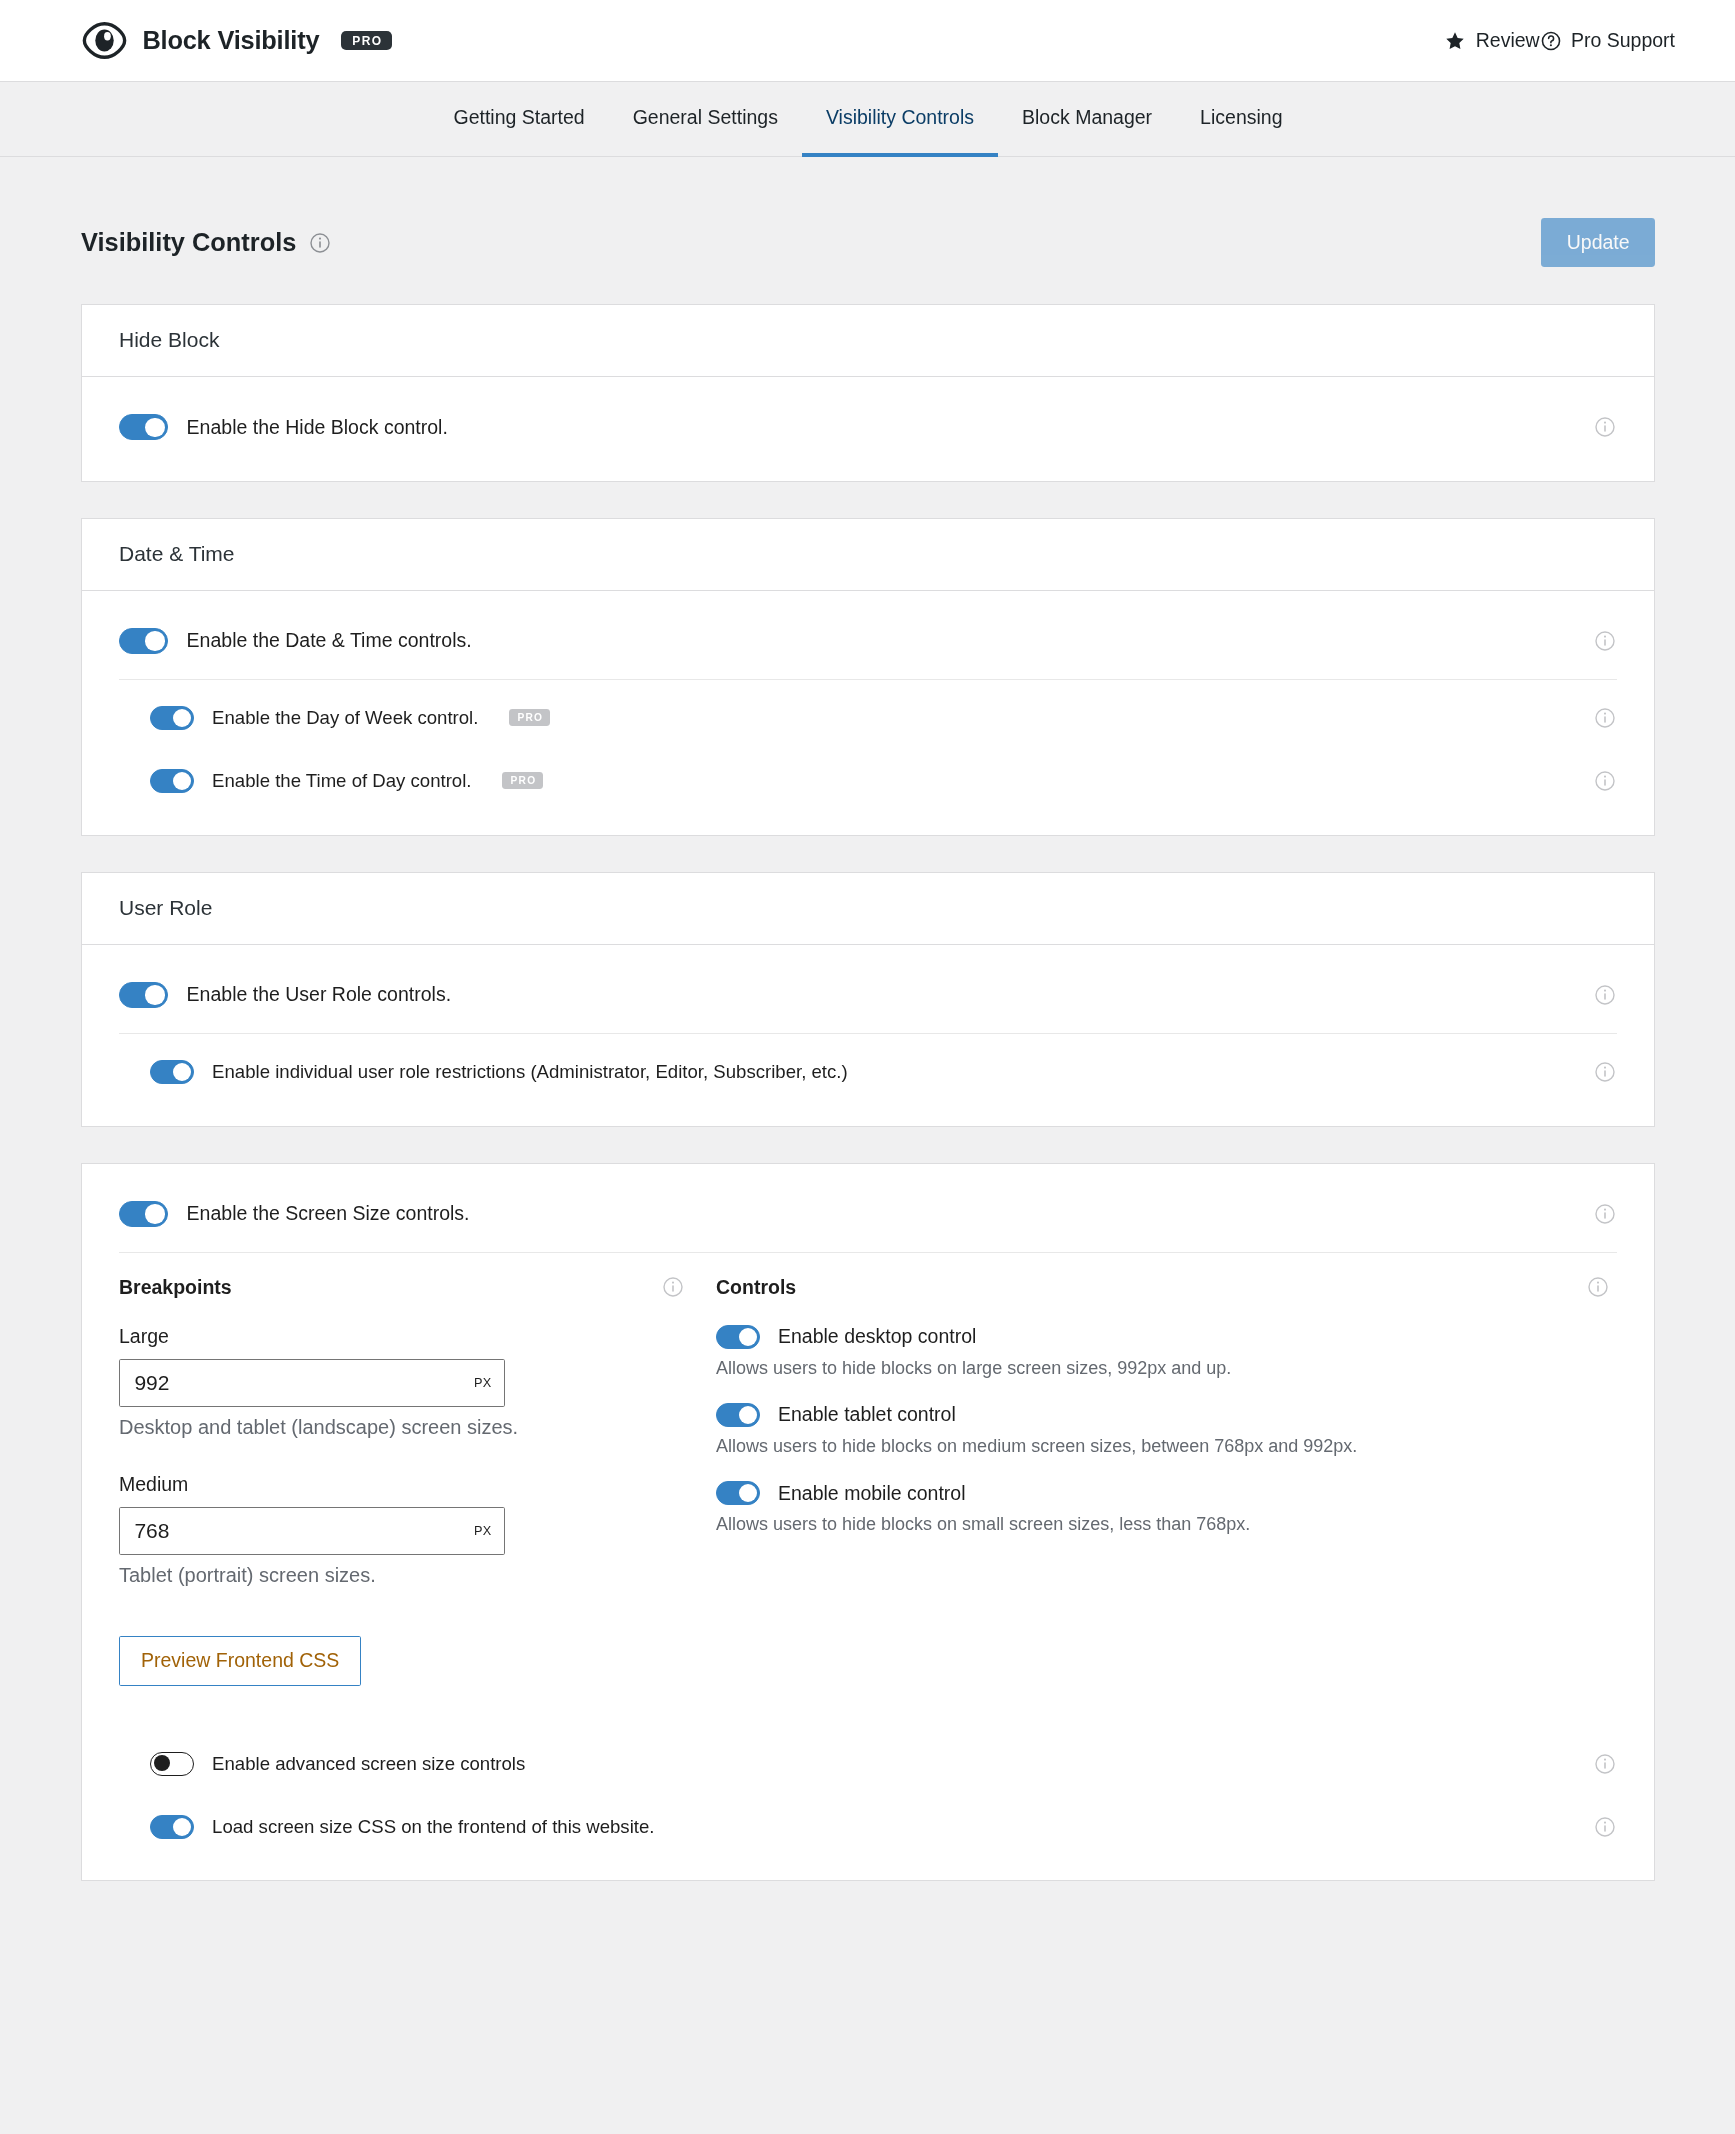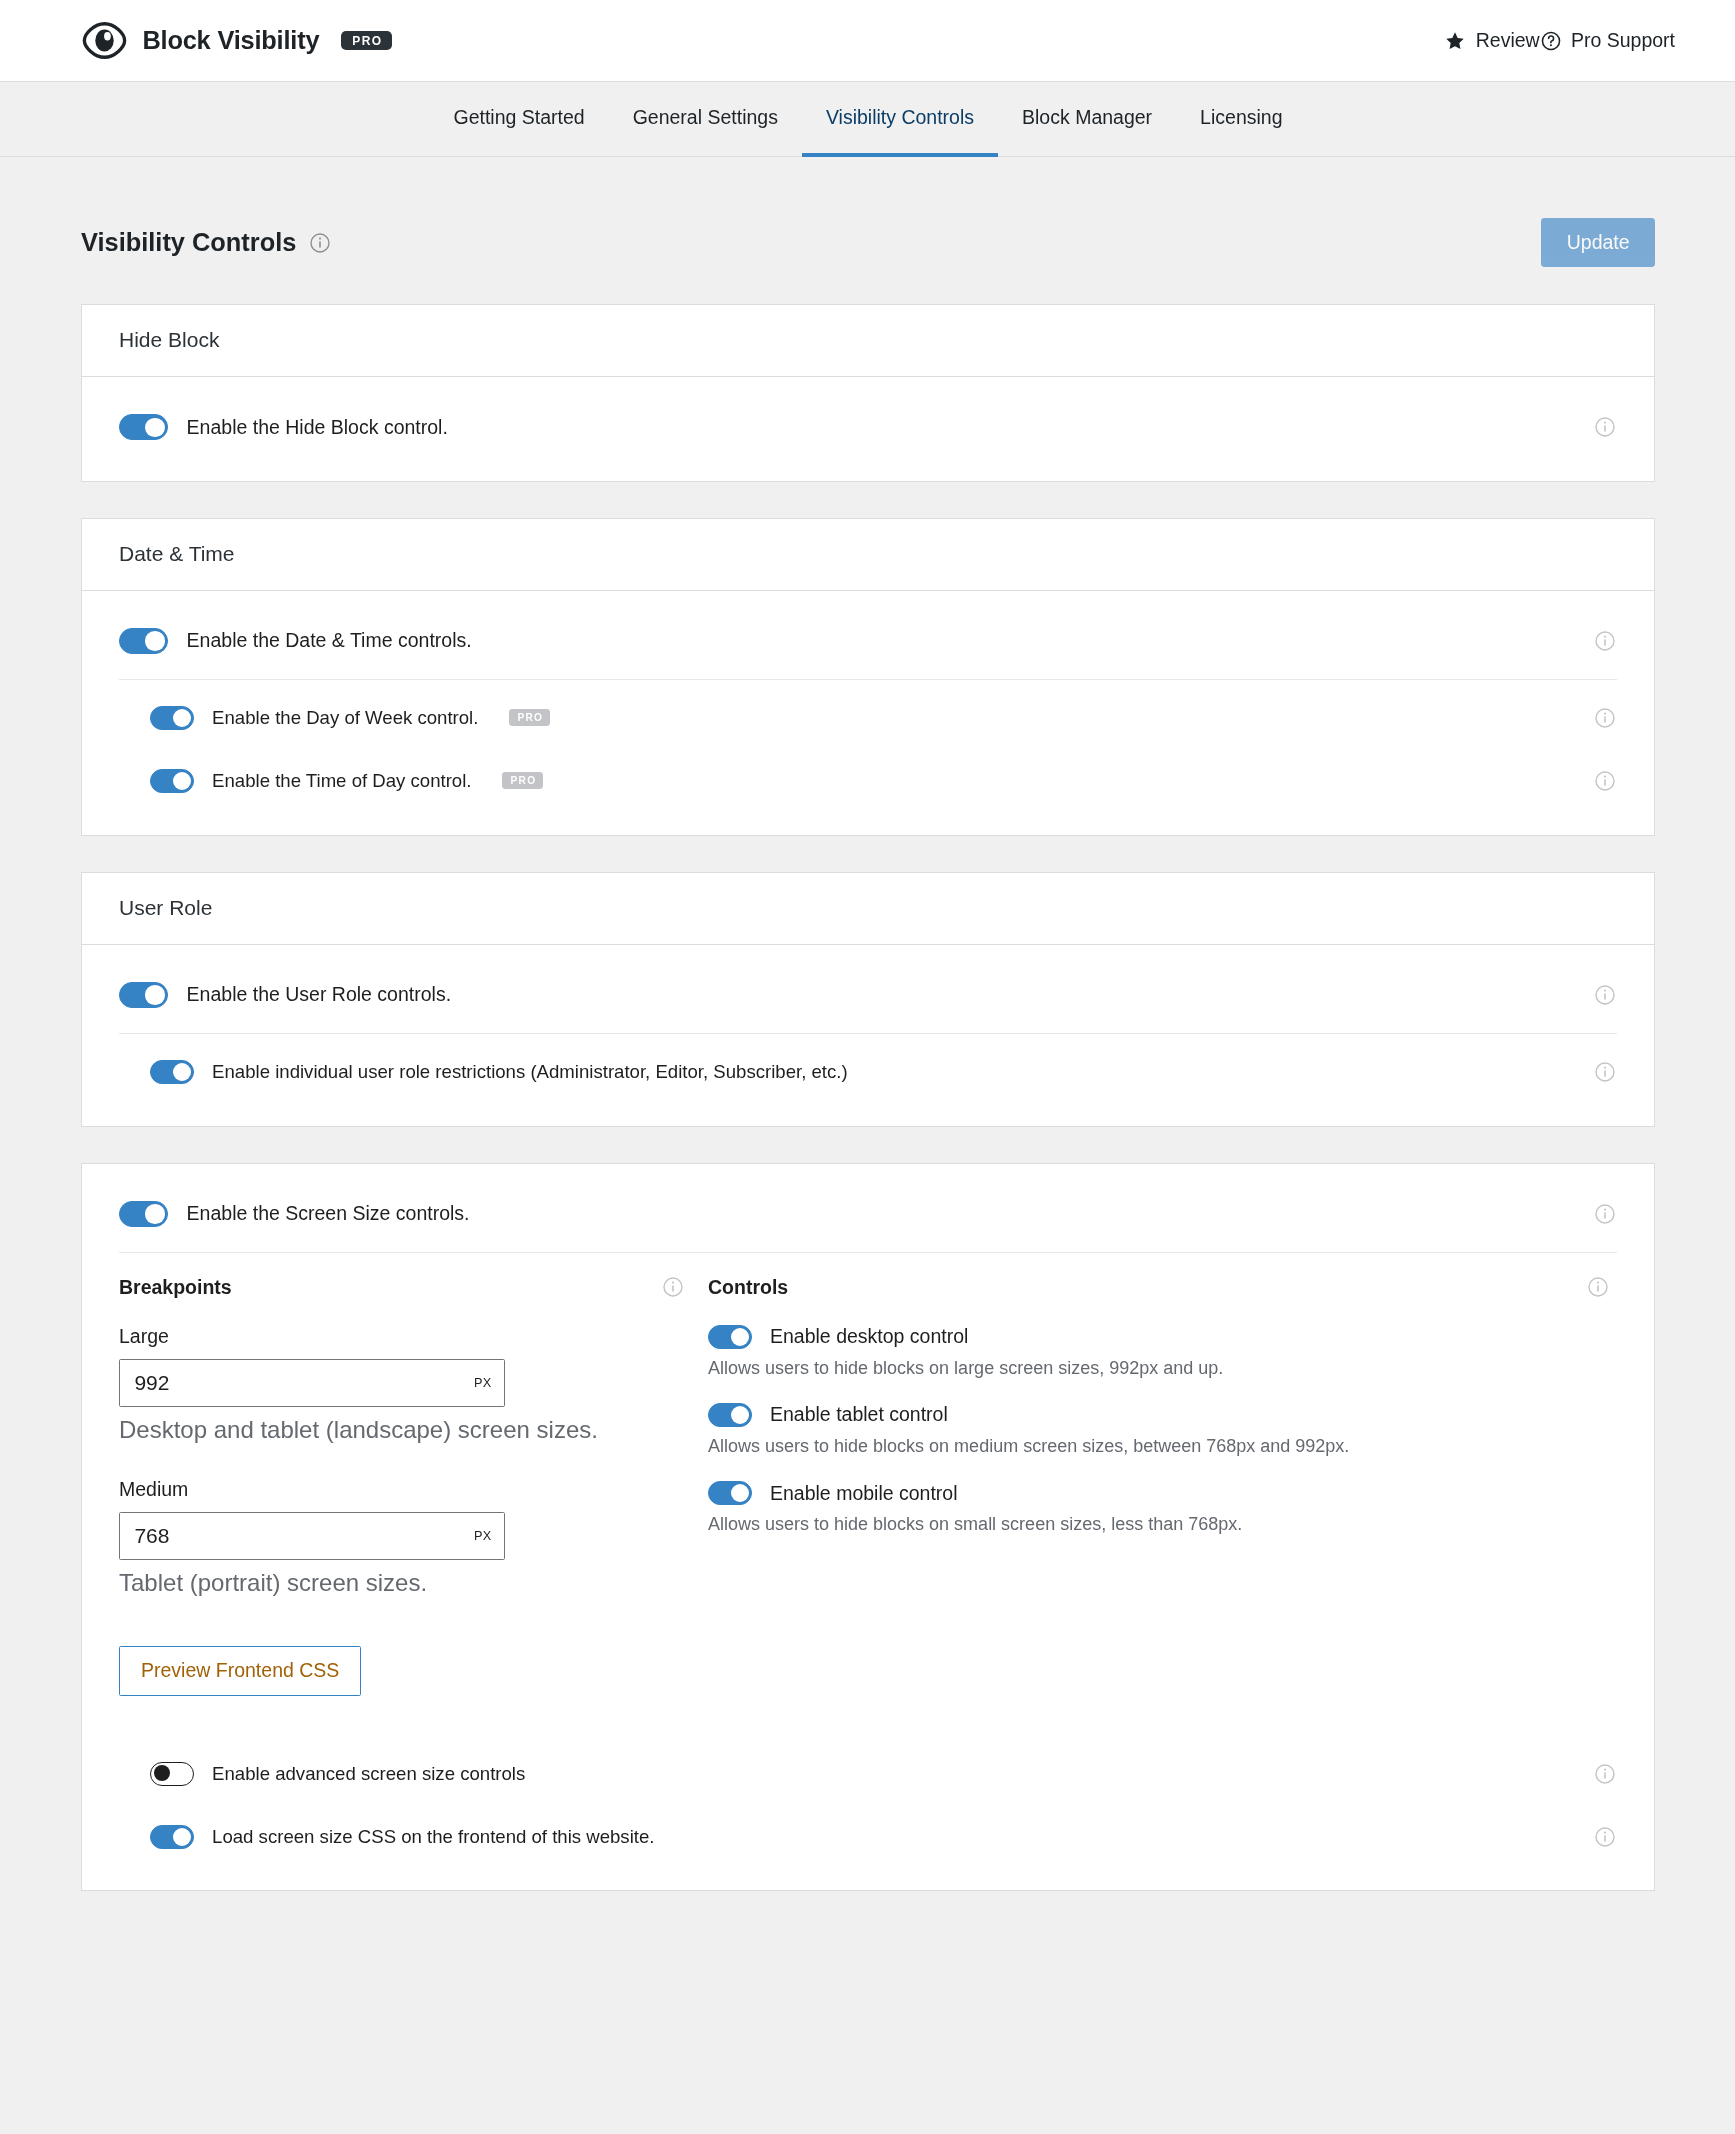--- a/index.html
+++ b/index.html
@@ -222,21 +222,21 @@
 
   .divider {
     height: 0.8px;
     background: #e8e8e8;
     margin: 6.8px 0 6.8px 0;
   }
 
   
   .ss-grid {
     display: flex;
-    gap: 4px;
+    gap: 12px;
     padding-top: 15.3px;
   }
   .ss-col-left { width: 585px; flex: none; }
   .ss-col-right { flex: 1 1 auto; }
 
   .col-head {
     display: flex;
     align-items: center;
     justify-content: space-between;
     margin-bottom: 25.4px;
@@ -276,21 +276,21 @@
     position: absolute;
     right: 13.6px;
     top: 50%;
     transform: translateY(-50%);
     font-size: 12.7px;
     color: #1e1e1e;
     letter-spacing: 0.3px;
     pointer-events: none;
   }
   .field-help {
-    font-size: 24px;
+    font-size: 20px;
     color: #646970;
     margin-bottom: 34px;
   }
 
   .ctrl-item { margin-bottom: 24px; }
   .ctrl-toggle-line {
     display: flex;
     align-items: center;
     gap: 18px;
     margin-bottom: 9.3px;

